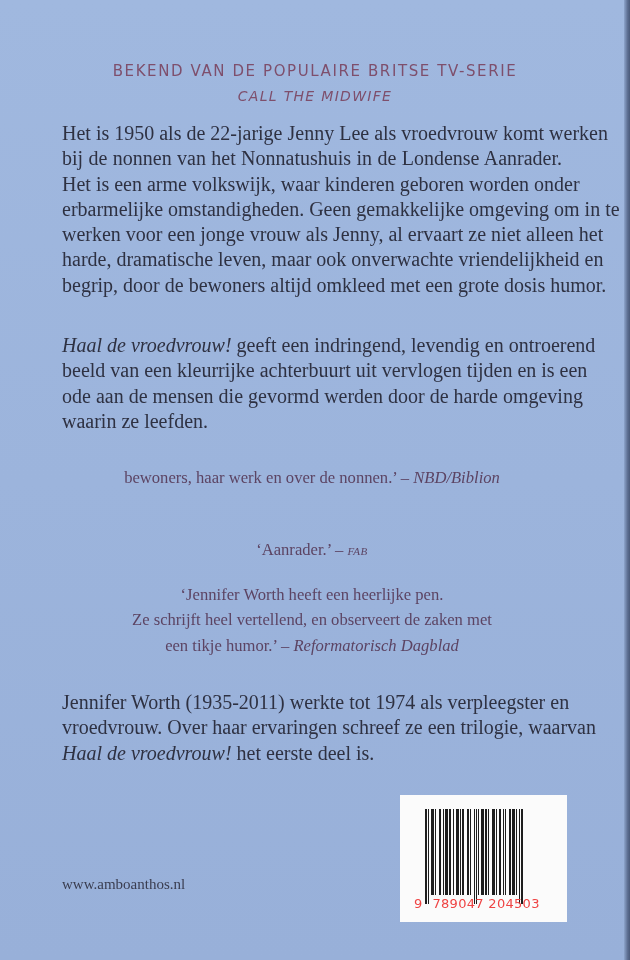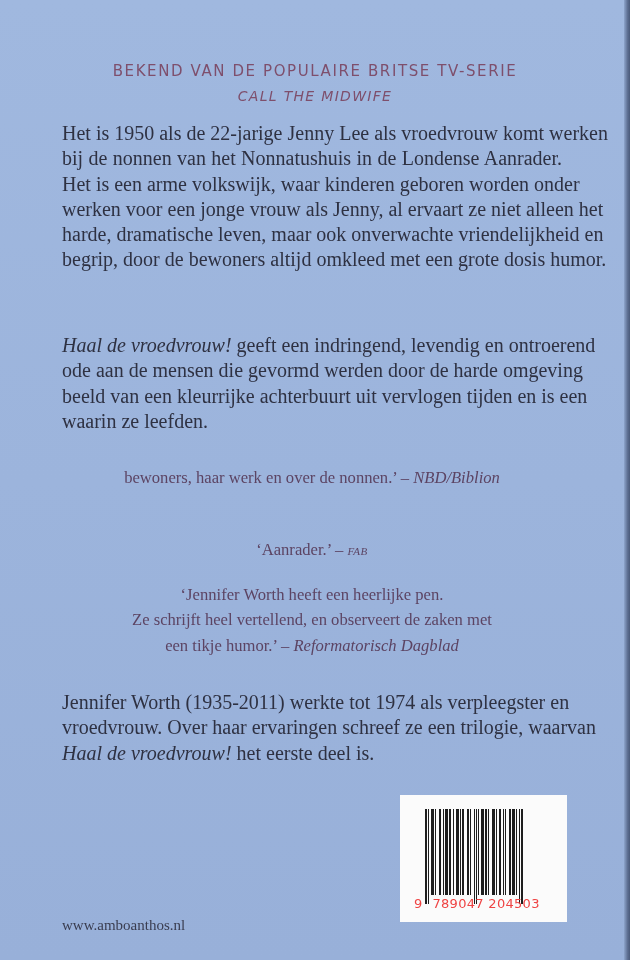--- a/index.html
+++ b/index.html
@@ -44,21 +44,21 @@
       color: #5c4463; font-size: 16.6px; line-height: 25.3px;
     }
     .quote { position: absolute; left: 0; width: 100%; }
     .quote .line { display: block; white-space: nowrap; }
     .q1 { top: 465px; } 
     .q2 { top: 537px; }
     .q3 { top: 582px; }
     .src { font-style: italic; }
     .src.small { font-size: 11px; letter-spacing: 0.5px; }
     .url {
-      position: absolute; left: 62px; top: 917px;
+      position: absolute; left: 62px; top: 876px;
       font-size: 15px; color: #3a3d50;
     }
     .barcode-box {
       position: absolute; left: 400px; top: 795px; width: 167px; height: 127px;
       background: #fbfbfb;
     }
     .bars {
       position: absolute; left: 25px; top: 14px; width: 125px; height: 95px;
       display: flex; align-items: flex-start;
     }
@@ -80,29 +80,30 @@
 
   <div class="header">
     <div class="kicker">BEKEND VAN DE POPULAIRE BRITSE TV-SERIE</div>
     <div class="series">CALL THE MIDWIFE</div>
   </div>
 
   <div class="block blurb1">
     <span class="line">Het is 1950 als de 22-jarige Jenny Lee als vroedvrouw komt werken</span>
     <span class="line">bij de nonnen van het Nonnatushuis in de Londense Aanrader.</span>
     <span class="line">Het is een arme volkswijk, waar kinderen geboren worden onder</span>
+    <span class="line">erbarmelijke omstandigheden. Geen gemakkelijke omgeving om in te</span>
     <span class="line">werken voor een jonge vrouw als Jenny, al ervaart ze niet alleen het</span>
     <span class="line">harde, dramatische leven, maar ook onverwachte vriendelijkheid en</span>
     <span class="line">begrip, door de bewoners altijd omkleed met een grote dosis humor.</span>
   </div>
 
   <div class="block blurb2">
     <span class="line"><em>Haal de vroedvrouw!</em><span> geeft een indringend, levendig en ontroerend</span></span>
+    <span class="line">beeld van een kleurrijke achterbuurt uit vervlogen tijden en is een</span>
     <span class="line">ode aan de mensen die gevormd werden door de harde omgeving</span>
-    <span class="line">beeld van een kleurrijke achterbuurt uit vervlogen tijden en is een</span>
     <span class="line last">waarin ze leefden.</span>
   </div>
 
   <div class="quotes" style="top:0;">
     <div class="quote q1">
       <span class="line"><span>bewoners, haar werk en over de nonnen.’ – </span><span class="src">NBD/Biblion</span></span>
     </div>
     <div class="quote q2">
       <span class="line"><span>‘Aanrader.’ – </span><span class="src small">FAB</span></span>
     </div>

